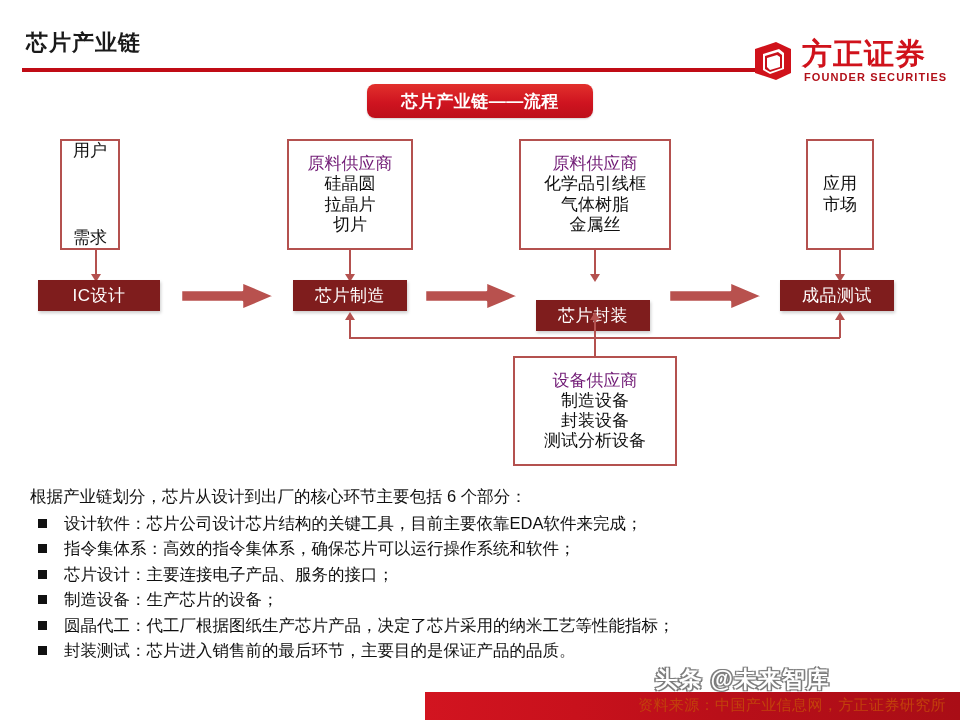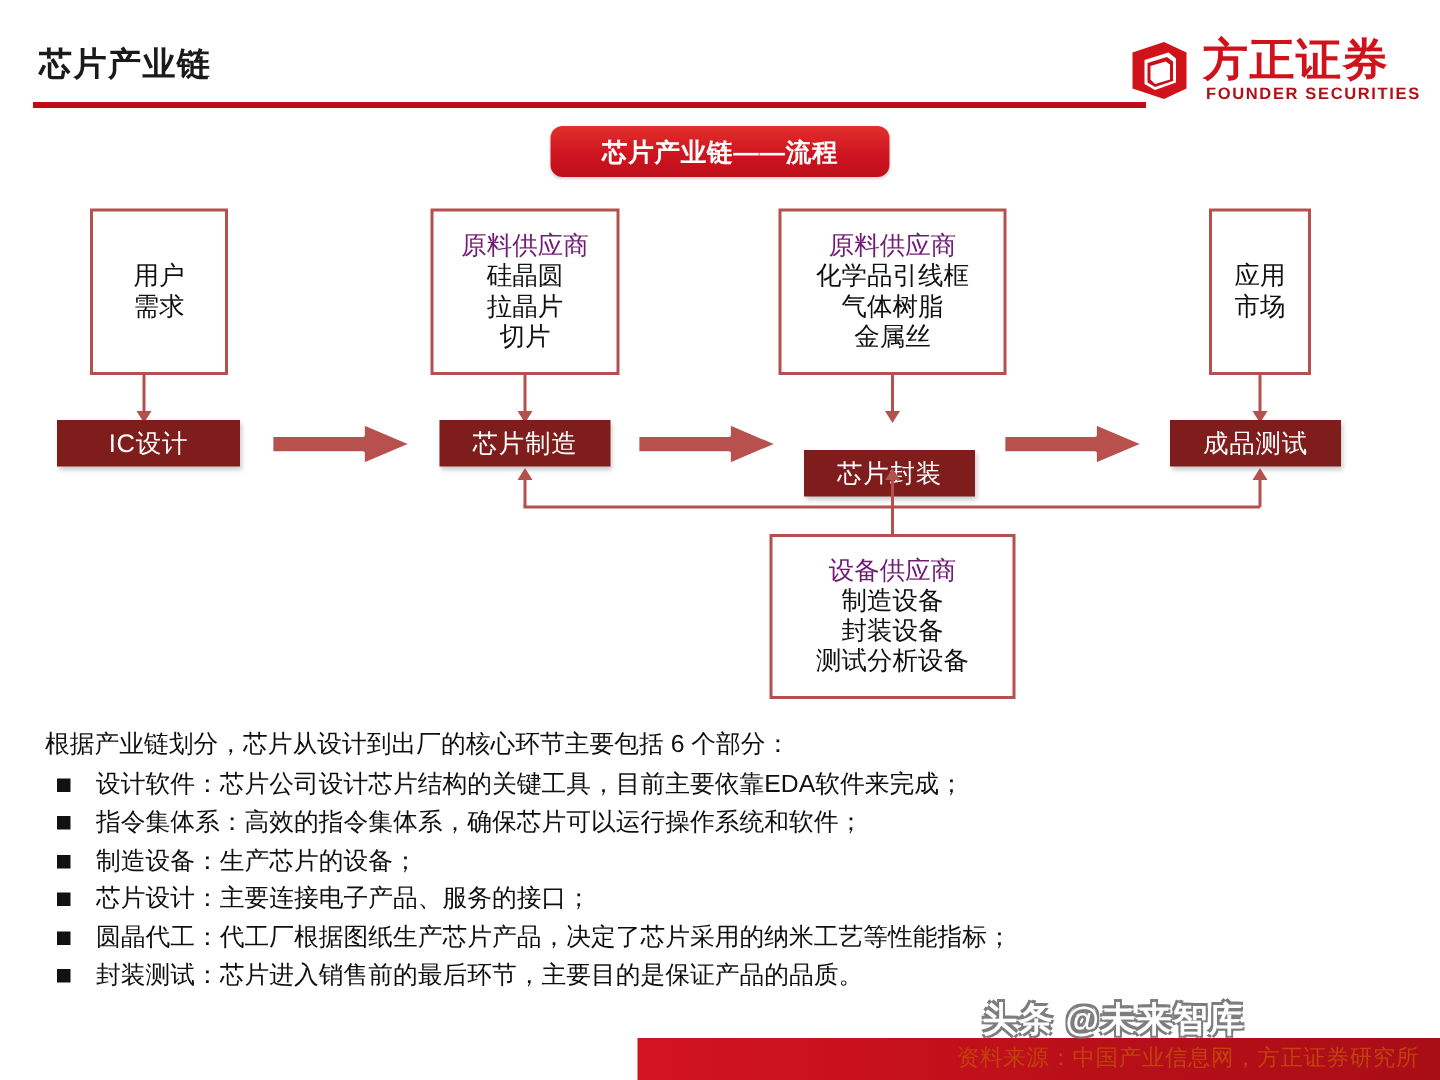--- a/index.html
+++ b/index.html
@@ -15,21 +15,21 @@
   
   .page-title{
     position:absolute;left:26px;top:28px;
     font-size:22px;font-weight:bold;color:#1a1a1a;
     letter-spacing:1px;white-space:nowrap;
   }
   .header-rule{
     position:absolute;left:22px;top:68px;width:742px;height:4px;
     background:#c00c15;
   }
-  .logo{position:absolute;right:22px;top:24px;width:186px;height:48px;}
+  .logo{position:absolute;right:22px;top:38px;width:186px;height:48px;}
   .logo-mark{position:absolute;left:0;top:2px;width:42px;height:42px;}
   .logo-cn{
     position:absolute;left:50px;top:-4px;
     font-size:30px;font-weight:bold;color:#d0121b;letter-spacing:1px;
     white-space:nowrap;
   }
   .logo-en{
     position:absolute;left:52px;top:33px;
     font-size:11px;font-weight:bold;color:#b21019;letter-spacing:1.1px;
     white-space:nowrap;
@@ -133,21 +133,21 @@
       <polygon points="15,18 25,15 28,17 28,27 18,30 15,27" fill="#ffffff"></polygon>
     </svg>
     <div class="logo-cn">方正证券</div>
     <div class="logo-en">FOUNDER SECURITIES</div>
   </div>
 
   <div class="banner">芯片产业链——流程</div>
 
   <div class="diagram">
 
-    <div class="obox plain" style="left:60px;top:139px;width:92px;height:111px;">
+    <div class="obox plain" style="left:60px;top:139px;width:60px;height:111px;justify-content:space-between;">
       <div class="ln">用户</div>
       <div class="ln">需求</div>
     </div>
 
     <div class="obox" style="left:287px;top:139px;width:126px;height:111px;">
       <div class="hd">原料供应商</div>
       <div class="ln">硅晶圆</div>
       <div class="ln">拉晶片</div>
       <div class="ln">切片</div>
     </div>
@@ -218,25 +218,25 @@
       <li>
         <span class="bsq"></span>
         <span>设计软件：芯片公司设计芯片结构的关键工具，目前主要依靠EDA软件来完成；</span>
       </li>
       <li>
         <span class="bsq"></span>
         <span>指令集体系：高效的指令集体系，确保芯片可以运行操作系统和软件；</span>
       </li>
       <li>
         <span class="bsq"></span>
+        <span>芯片设计：主要连接电子产品、服务的接口；</span>
+      </li>
+      <li>
+        <span class="bsq"></span>
         <span>制造设备：生产芯片的设备；</span>
-      </li>
-      <li>
-        <span class="bsq"></span>
-        <span>芯片设计：主要连接电子产品、服务的接口；</span>
       </li>
       <li>
         <span class="bsq"></span>
         <span>圆晶代工：代工厂根据图纸生产芯片产品，决定了芯片采用的纳米工艺等性能指标；</span>
       </li>
       <li>
         <span class="bsq"></span>
         <span>封装测试：芯片进入销售前的最后环节，主要目的是保证产品的品质。</span>
       </li>
     </ul>

